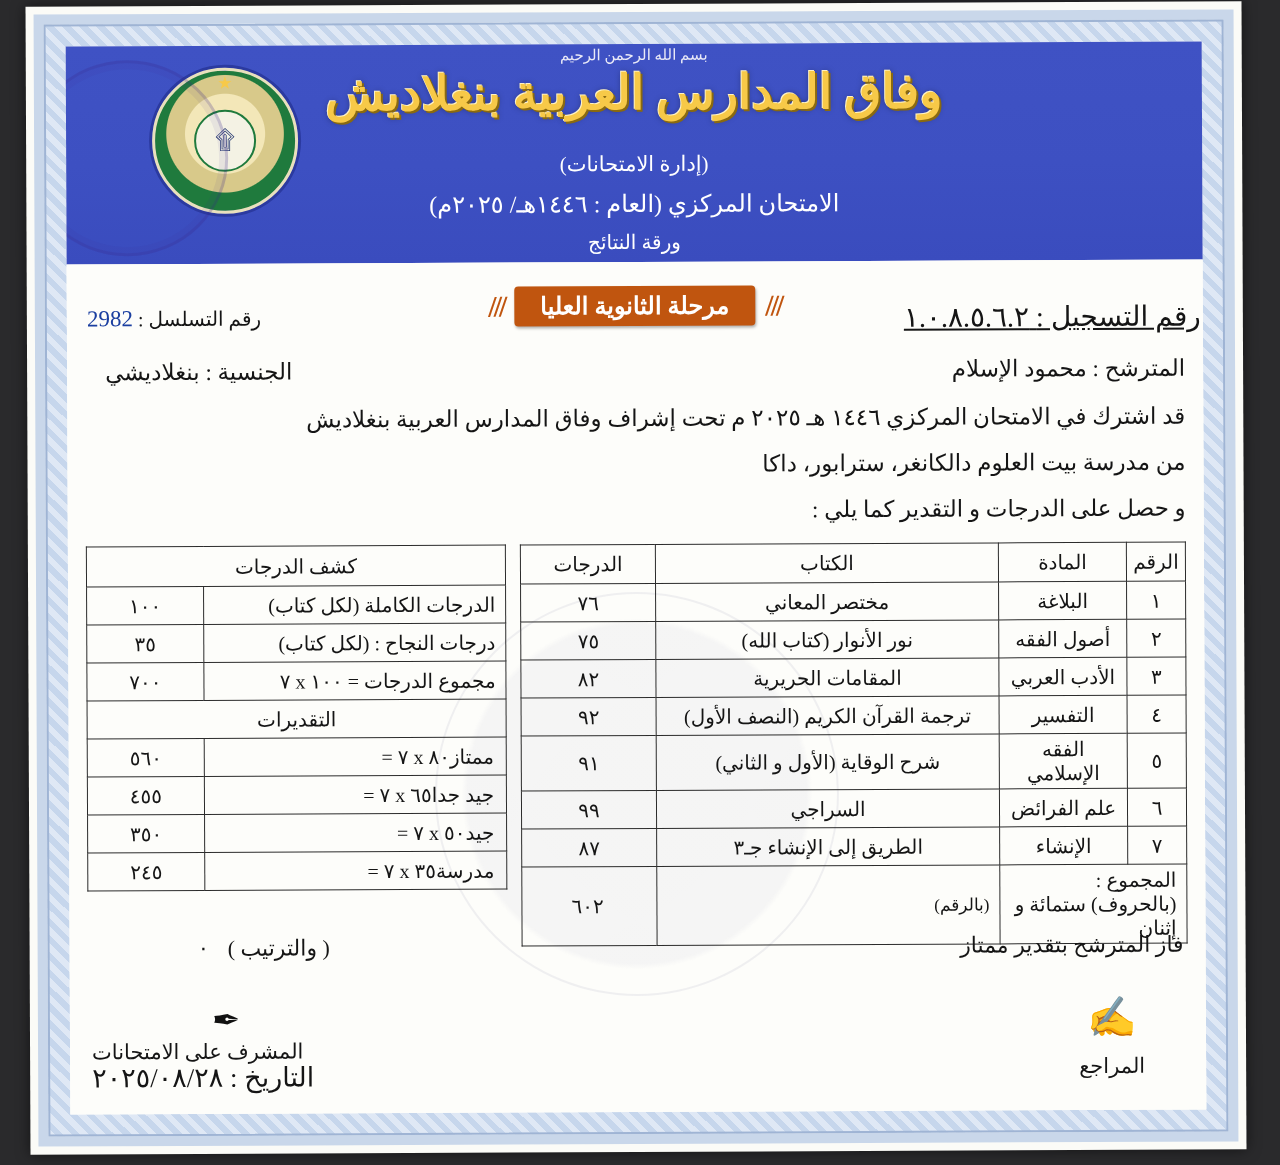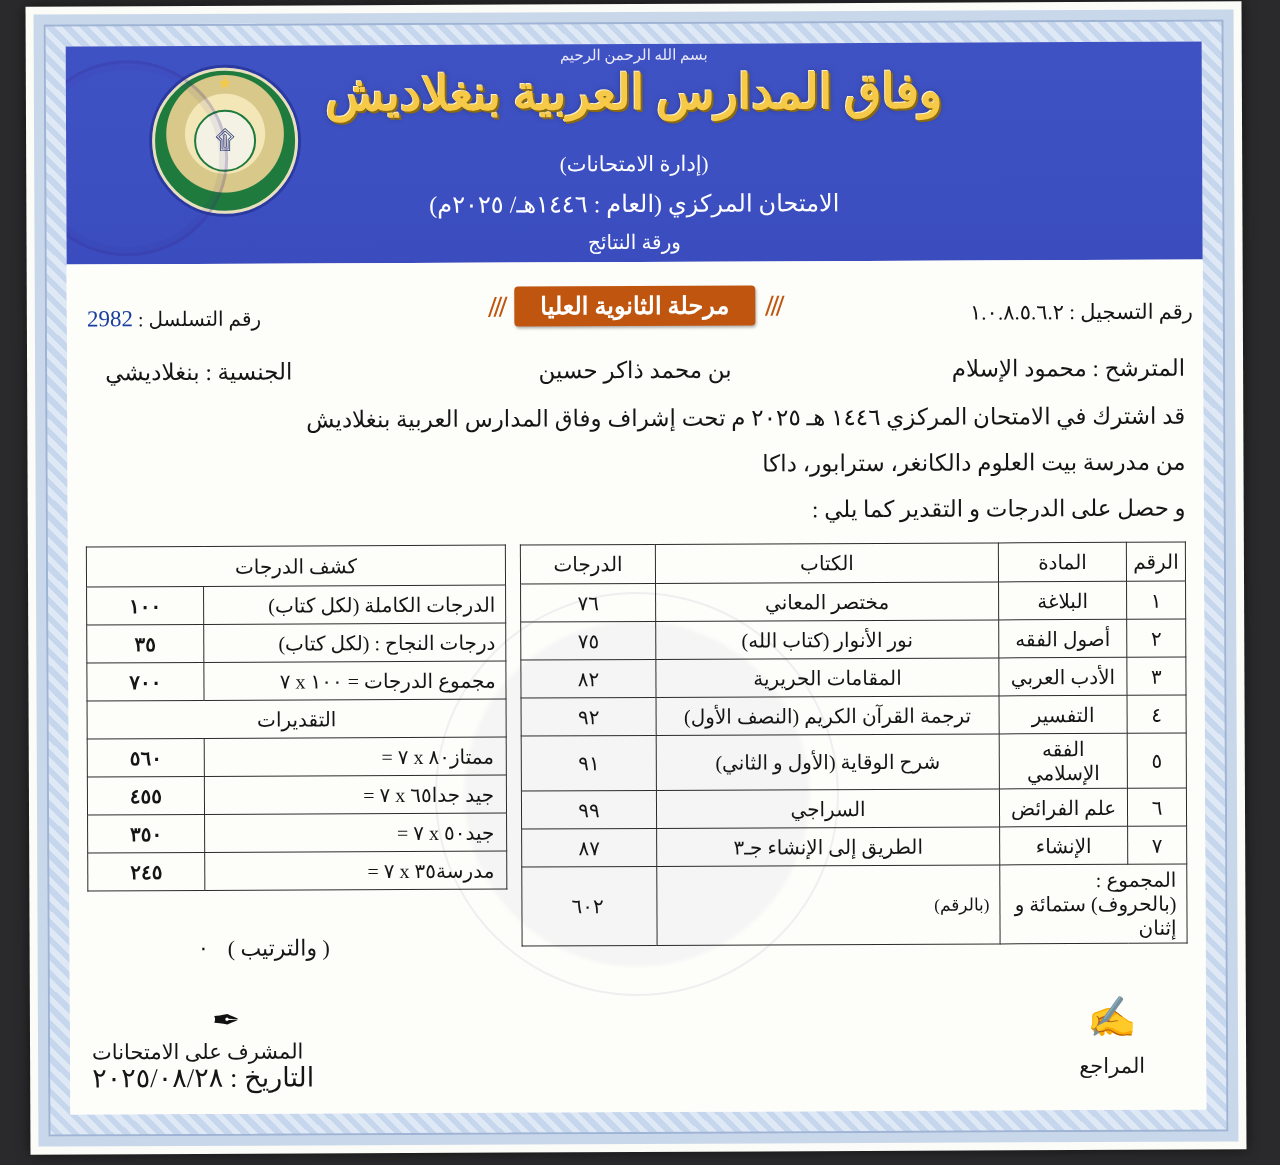--- a/index.html
+++ b/index.html
@@ -95,21 +95,21 @@
   
   .body{
     position:absolute;left:0;right:0;top:218px;bottom:0;
     background:#fdfdfa;
     color:#151515;
   }
   .row-stage{
     position:absolute;top:16px;left:0;right:0;height:60px;
   }
   .reg{
-    position:absolute;right:10px;top:24px;font-size:21px;
+    position:absolute;right:2px;top:24px;font-size:28px;text-decoration:underline;
   }
   .reg .val{letter-spacing:2px;}
   .stage-badge{
     position:absolute;left:50%;top:8px;transform:translateX(-50%);
     display:flex;align-items:center;gap:10px;
   }
   .stage-badge .label{
     background:#c0550f;color:#fff;font-size:24px;font-weight:bold;
     padding:6px 26px;border-radius:4px;
     box-shadow:1px 2px 3px rgba(0,0,0,.3);
@@ -145,21 +145,21 @@
   .col-no{width:46px;}
   .col-subj{width:120px;}
   .col-book{width:360px;}
   .col-mark{width:128px;margin-top:12px;}
   .total-row td{height:34px;text-align:right;padding-right:10px;}
   .total-row .tnum{text-align:center;margin-left:43px;}
   .small{font-size:17px;}
   
   .key{width:448px;}
   .key td{height:31px;}
-  .key .kc-val{width:104px;font-weight:bold;}
+  .key .kc-val{width:104px;}
   .key .kc-txt{text-align:right;padding-right:10px;}
   .key .kc-head{height:33px;}
   .key .grade-name{text-align:right;padding-right:12px;}
   
   .footer{
     position:absolute;left:18px;right:18px;top:672px;height:210px;
     font-size:21px;
   }
   .result-line{position:absolute;right:4px;top:0;font-size:22px;}
   .rank-line{position:absolute;left:140px;top:0;font-size:22px;}
@@ -214,21 +214,20 @@
           </div>
           <div class="serial">
             <span>رقم التسلسل :</span>
             <span class="num">2982</span>
           </div>
         </div>
 
         <div class="para l1">
           <span>المترشح :</span>
           <span class="nm">محمود الإسلام</span>
-          <span class="father">بن محمد ذاكر حسين</span>
           <span class="nat">
             <span>الجنسية :</span>
             <span>بنغلاديشي</span>
           </span>
         </div>
 
         <div class="para l2">قد اشترك في الامتحان المركزي   ١٤٤٦   هـ   ٢٠٢٥   م   تحت إشراف وفاق المدارس العربية بنغلاديش</div>
         <div class="para l3">من  مدرسة بيت العلوم دالكانغر، سترابور، داكا</div>
         <div class="para l4">و حصل على الدرجات و التقدير كما يلي :</div>
 
@@ -340,20 +339,21 @@
                   <span>٣٥ x ٧ =</span>
                   <span style="float:right">مدرسة</span>
                 </td>
                 <td class="kc-val">٢٤٥</td>
               </tr>
             </tbody>
           </table>
         </div>
 
         <div class="footer">
+          <div class="result-line">فاز المترشح بتقدير   ممتاز</div>
           <div class="rank-line">( والترتيب )</div>
           <div class="rank-dot">٠</div>
 
           <div class="reviewer">
             <div class="sig">✍</div>
             <div class="cap">المراجع</div>
           </div>
 
           <div class="supervisor">
             <div class="sig">✒</div>

